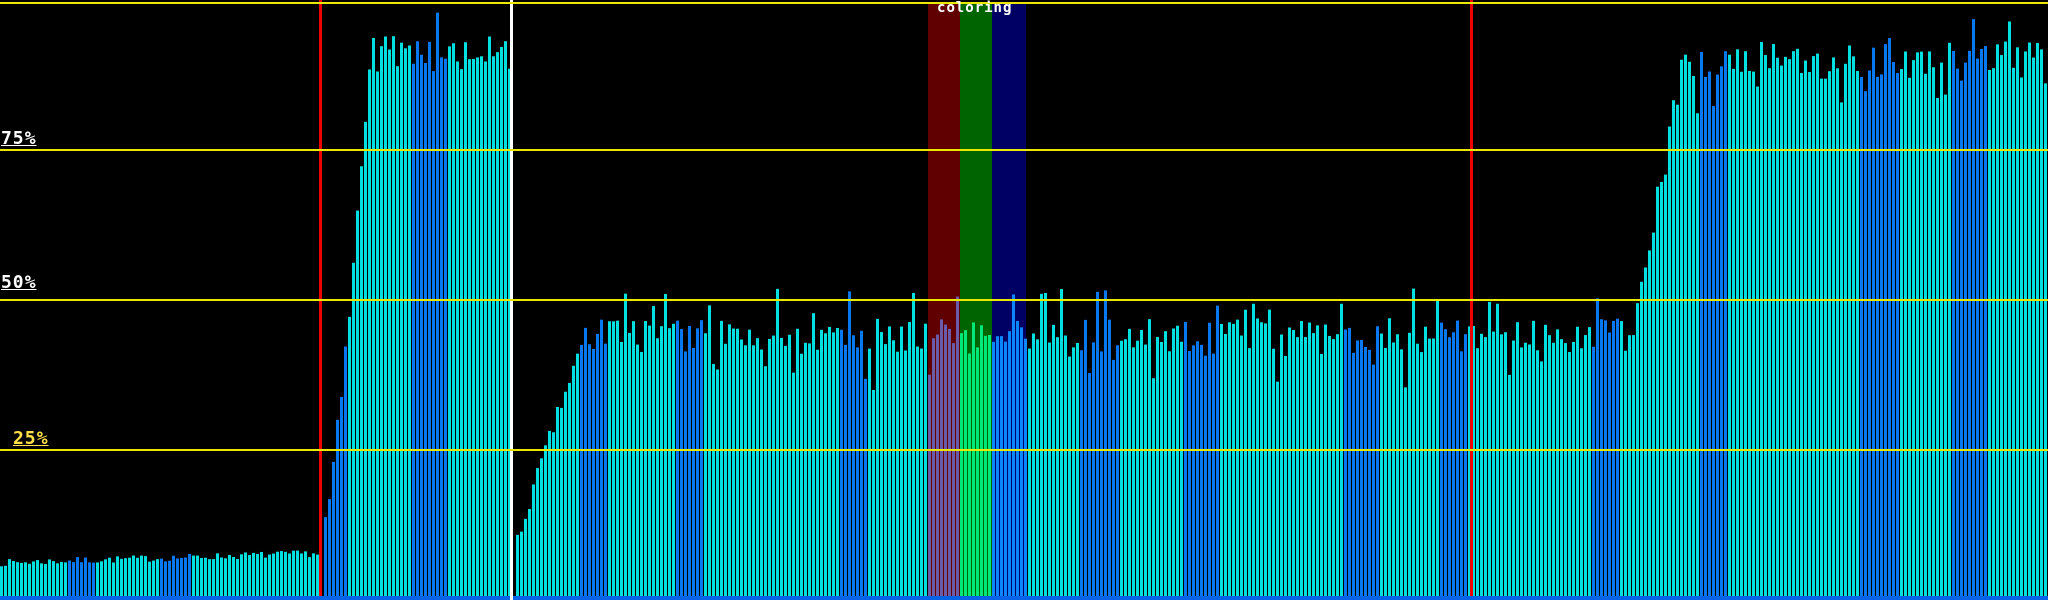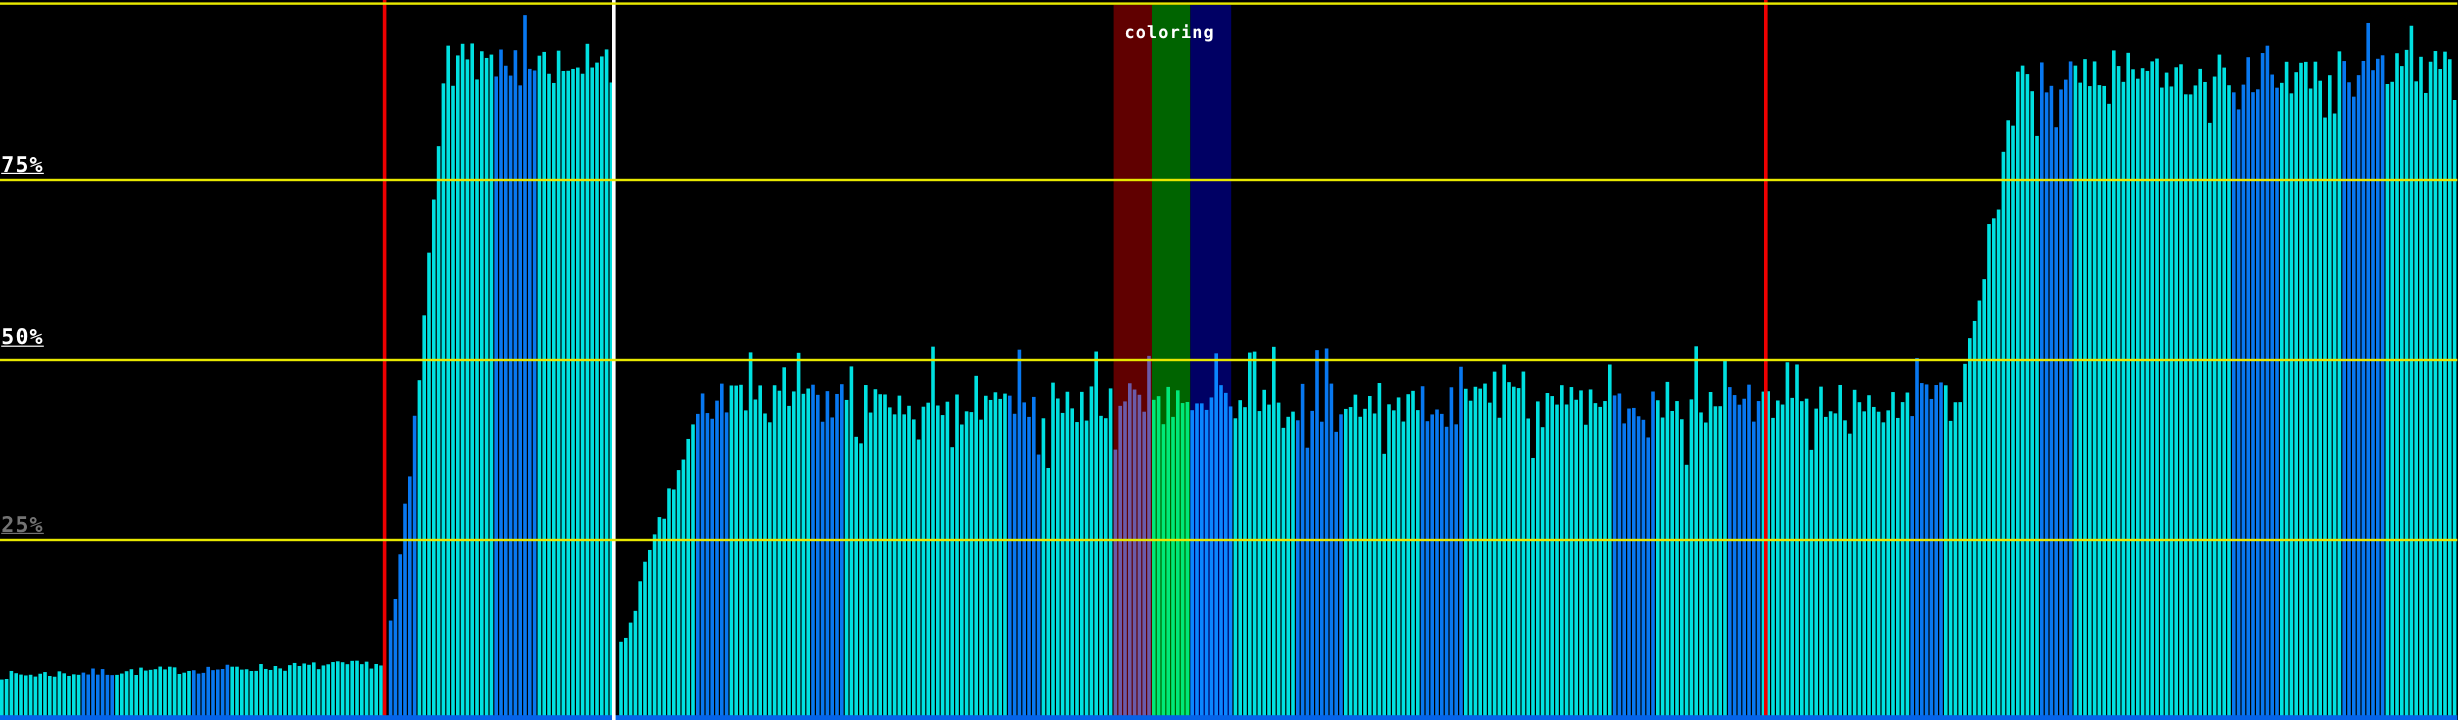--- a/index.html
+++ b/index.html
@@ -544,17 +544,17 @@
       <g>
         <rect x="510" y="0" width="3" height="600" fill="#ffffff"></rect>
       </g>
       <g>
         <rect x="0" y="449" width="2048" height="2" fill="#e8e800"></rect>
         <rect x="0" y="299" width="2048" height="2" fill="#e8e800"></rect>
         <rect x="0" y="149" width="2048" height="2" fill="#e8e800"></rect>
         <rect x="0" y="2" width="2048" height="2" fill="#e8e800"></rect>
       </g>
     </svg>
-  <div class="ytick" style="top: 428px; color: #737373;">25%</div>
+  <div class="ytick" style="top: 428px; color: #fde047; margin-left: 12px;">25%</div>
   <div class="ytick" style="top: 272px; color: rgb(255, 255, 255);">50%</div>
   <div class="ytick" style="top: 128px; color: rgb(255, 255, 255);">75%</div>
-  <div class="coloring-label" style="left: 937px; top: 21px; color: rgb(255, 255, 255);">coloring</div>
+  <div class="coloring-label" style="left: 937px; top: 0; color: rgb(255, 255, 255);">coloring</div>
 </div>
 
 </body></html>

